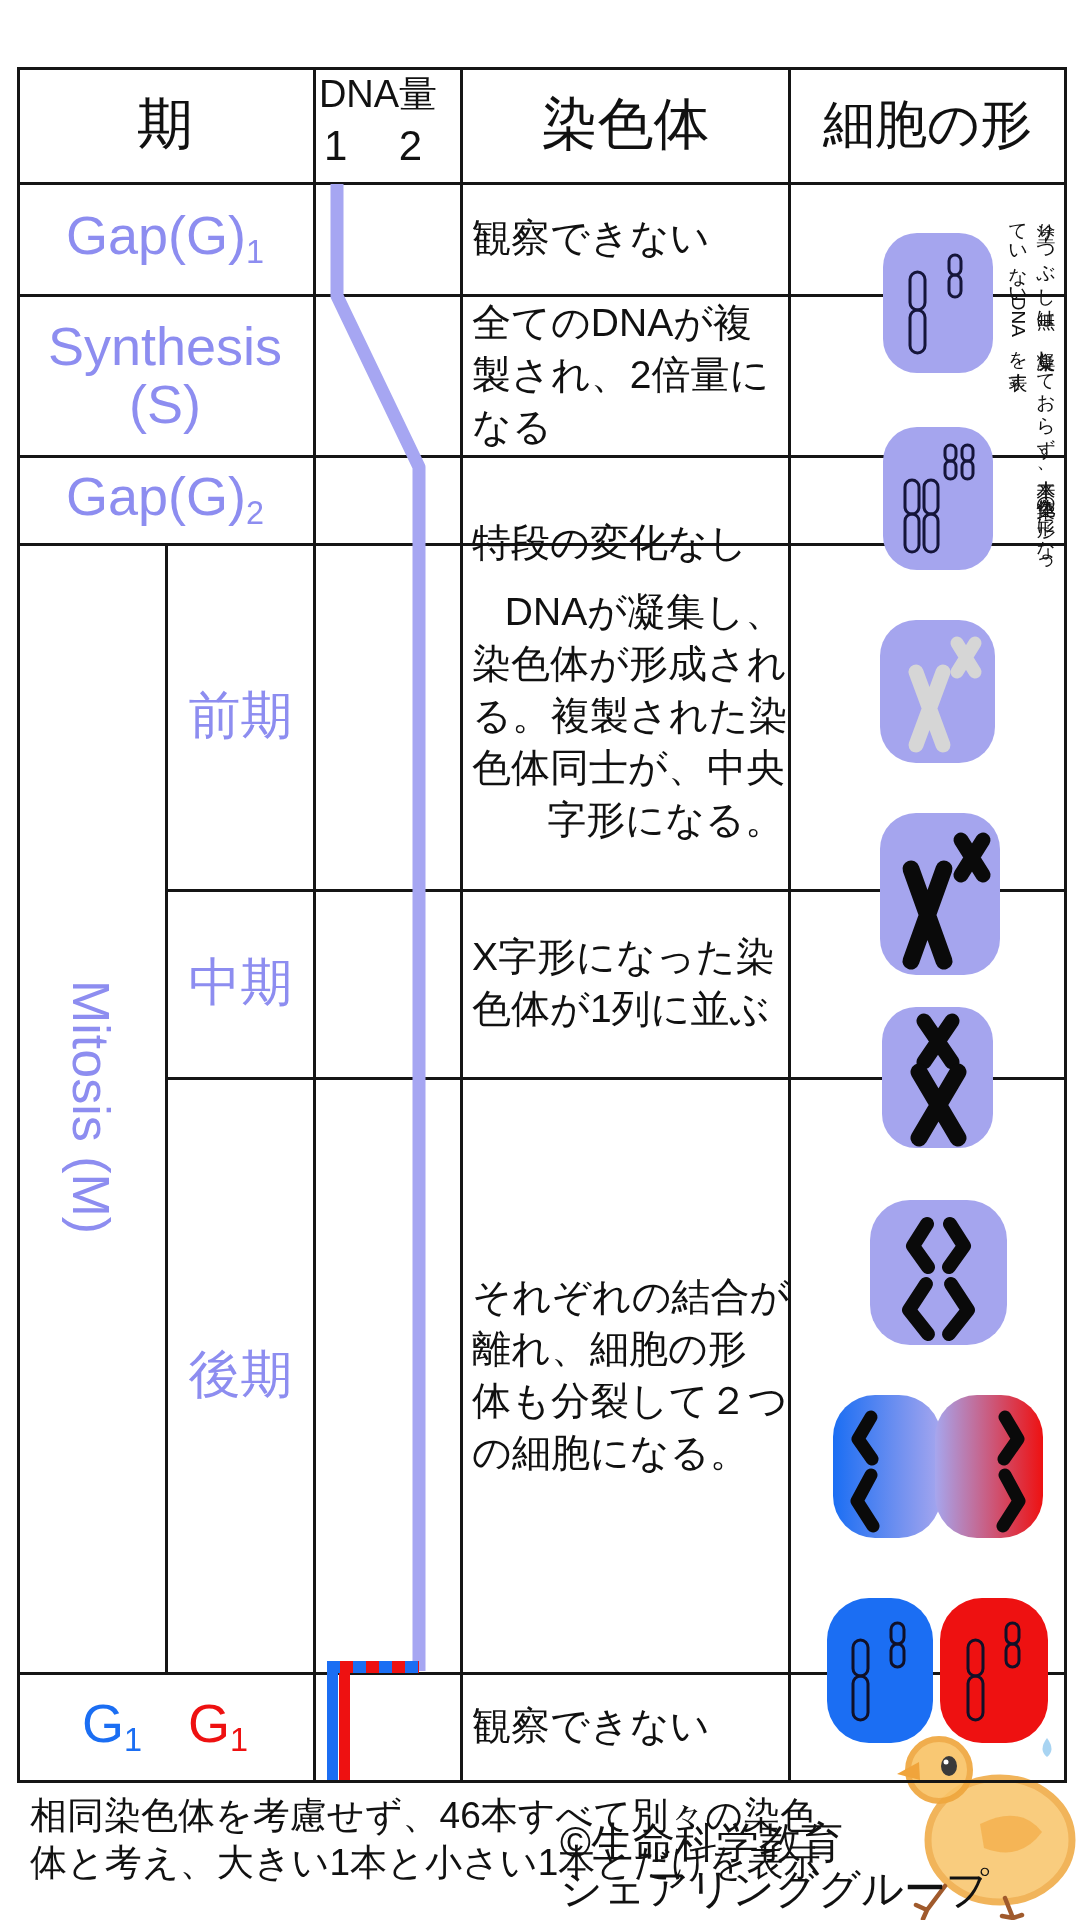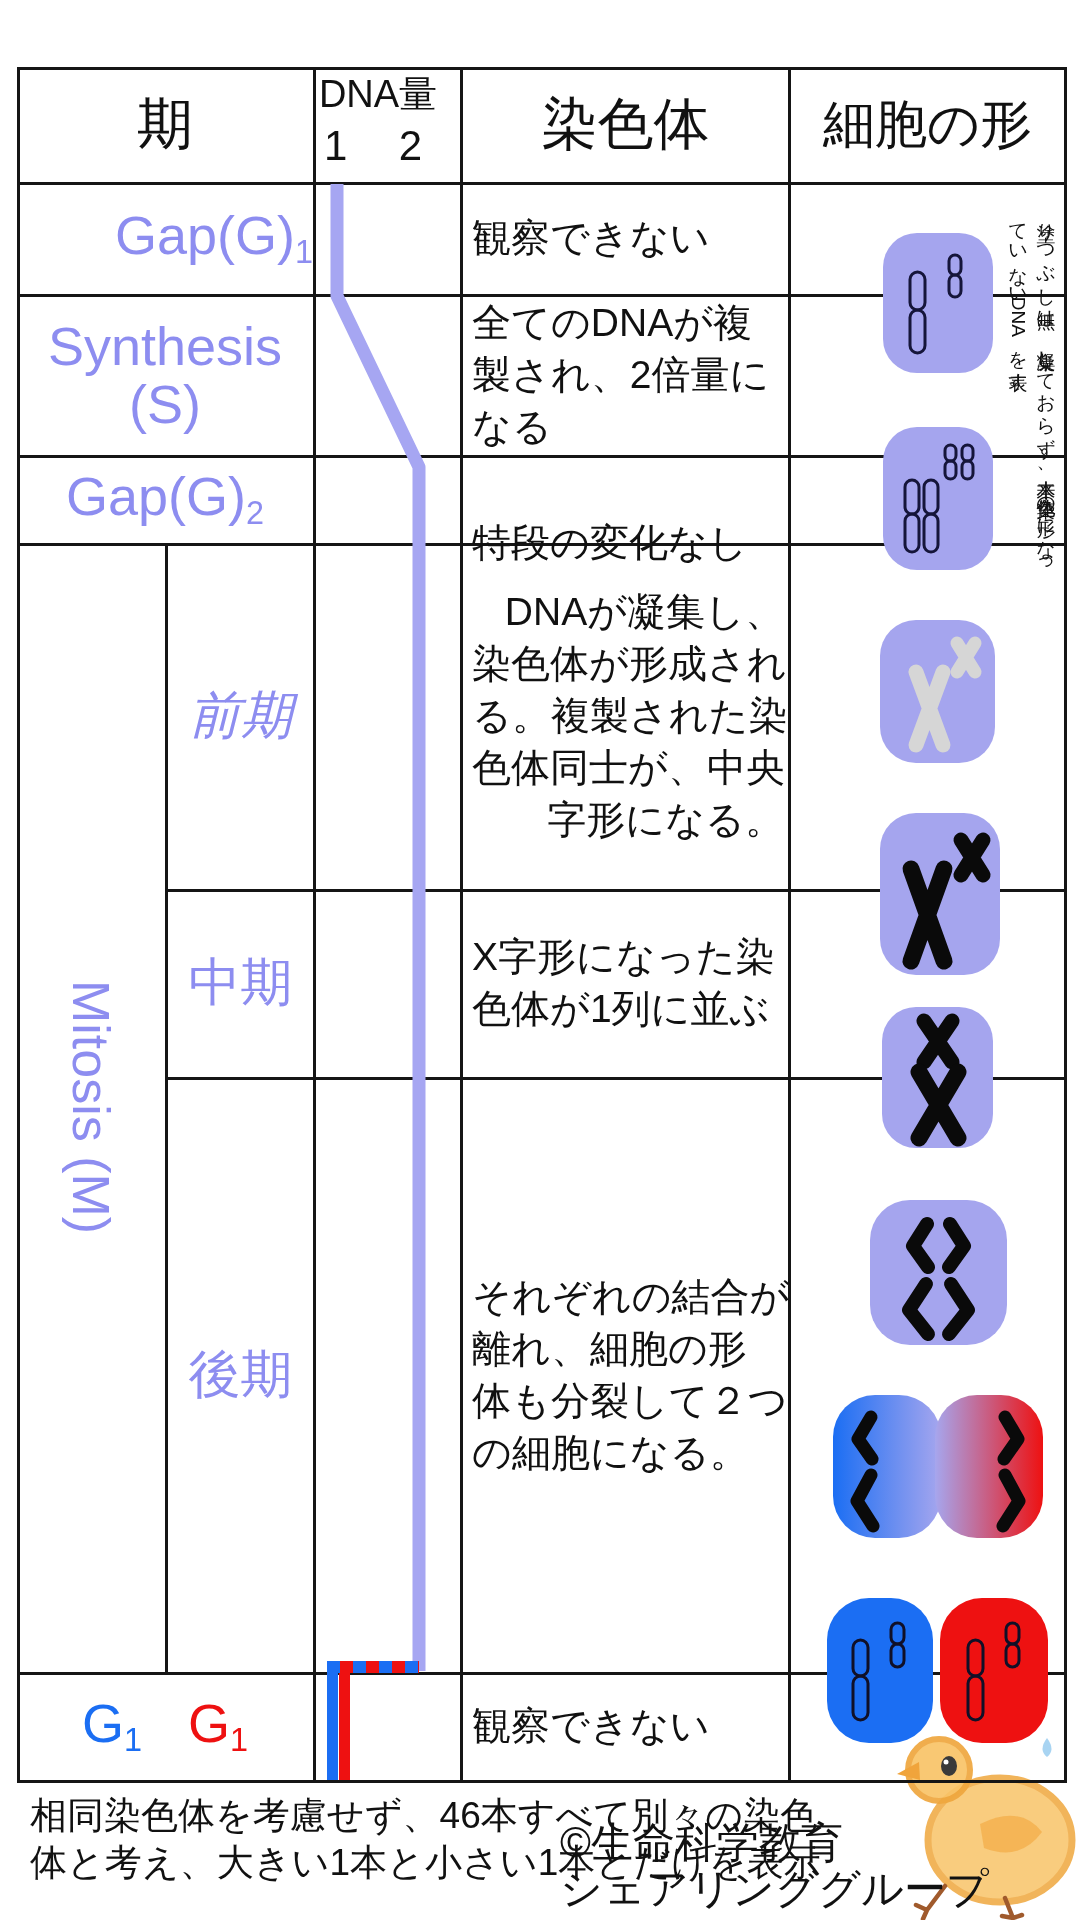--- a/index.html
+++ b/index.html
@@ -71,36 +71,36 @@
       <span>2</span>
     </div>
   </div>
   <div class="abs ctr hdr" style="left:463px;top:67px;width:325px;height:115px;">
     <span>染色体</span>
   </div>
   <div class="abs ctr" style="left:791px;top:67px;width:273px;height:115px;font-size:52px;z-index:5;">
     <span>細胞の形</span>
   </div>
 
-  <div class="abs ctr plbl" style="left:17px;top:182px;width:296px;height:112px;justify-content:flex-end;">
+  <div class="abs ctr plbl" style="left:17px;top:182px;width:296px;height:112px;">
     <span><span>Gap(G)</span><span class="sub">1</span></span>
   </div>
   <div class="abs ctr plbl" style="left:17px;top:294px;width:296px;height:161px;line-height:58px;">
     <span>
         <span style="display:block;">Synthesis</span>
         <span style="display:block;">(S)</span>
       </span>
   </div>
   <div class="abs ctr plbl" style="left:17px;top:455px;width:296px;height:88px;">
     <span><span>Gap(G)</span><span class="sub">2</span></span>
   </div>
   <div class="abs ctr plbl vtext" style="left:17px;top:543px;width:148px;height:1129px;font-size:52px;">
     <span>Mitosis (M)</span>
   </div>
-  <div class="abs ctr plbl" style="left:168px;top:543px;width:145px;height:346px;font-size:52px;font-style:italic;">
+  <div class="abs ctr plbl" style="left:168px;top:543px;width:145px;height:346px;font-size:52px;">
     <span>前期</span>
   </div>
   <div class="abs ctr plbl" style="left:168px;top:889px;width:145px;height:188px;font-size:52px;">
     <span>中期</span>
   </div>
   <div class="abs ctr plbl" style="left:168px;top:1077px;width:145px;height:595px;font-size:52px;">
     <span>後期</span>
   </div>
   <div class="abs ctr" style="left:17px;top:1672px;width:296px;height:108px;font-size:54px;gap:46px;z-index:5;align-items:center;">
     <span style="color:#1b6ef3;"><span>G</span><span class="sub">1</span></span>

